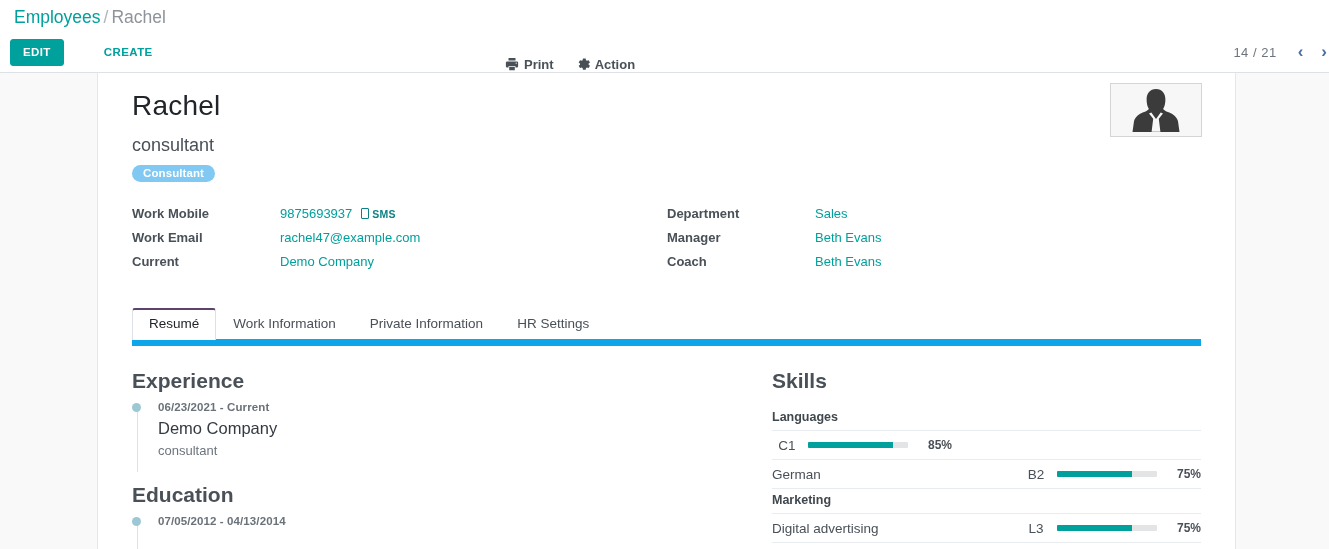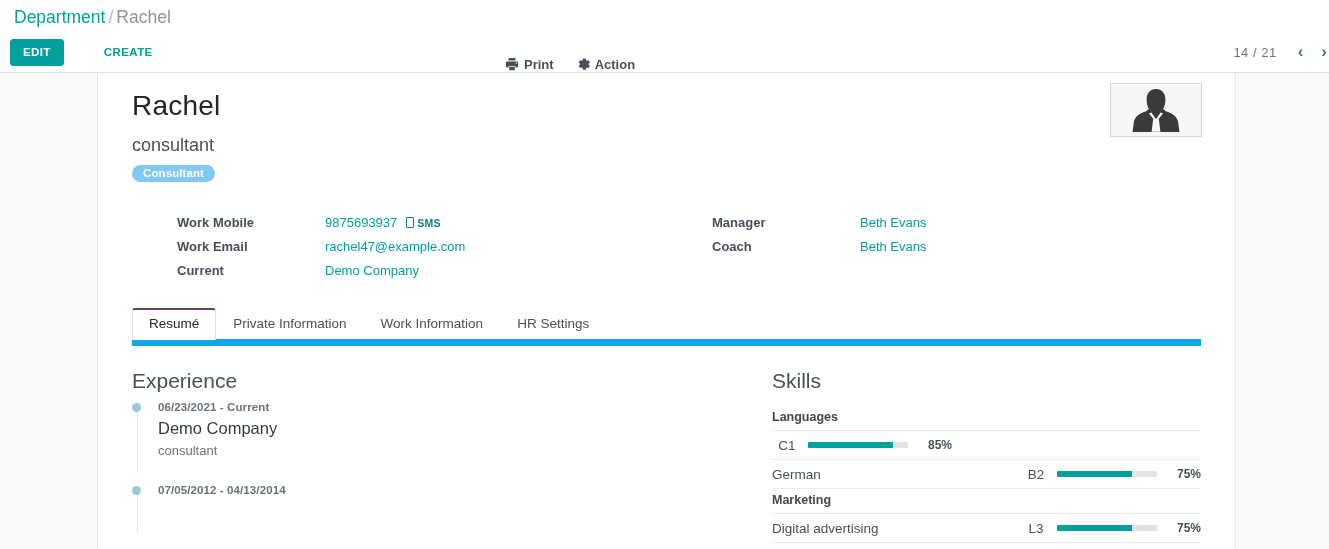--- a/index.html
+++ b/index.html
@@ -175,23 +175,22 @@
 
   
   .fields {
     display: flex;
     margin-top: 24px;
   }
   .col-left { width: 535px; }
   .col-right { width: 400px; }
   .frow {
     display: flex;
-    align-items: flex-end;
+    align-items: flex-start;
     height: 24px;
-    margin-left: 45px;
   }
   .flabel {
     font-weight: bold;
     color: #495057;
     font-size: 13px;
     width: 148px;
     flex: 0 0 148px;
   }
   .fvalue { color: #00A09D; font-size: 13px; }
   .fvalue a { color: #00A09D; text-decoration: none; cursor: pointer; }
@@ -245,21 +244,21 @@
   
   .resume {
     display: flex;
     padding-top: 22px;
   }
   .resume-left { width: 612px; flex: 0 0 612px; }
   .resume-right { flex: 1; padding-left: 28px; }
   .section-head {
     font-size: 21px;
     color: #495057;
-    font-weight: 400;
+    font-weight: 700;
     line-height: 26px;
     margin: 0 0 5px 0;
   }
   .section-head.skills { margin-bottom: 12px; }
   .timeline { position: relative; padding-left: 26px; }
   .timeline:before {
     content: "";
     position: absolute;
     left: 5px;
     top: 8px;
@@ -343,21 +342,21 @@
     font-weight: bold;
     color: #495057;
   }
 </style>
 </head>
 <body>
 
 <div class="page">
 
   <div class="breadcrumb-bar">
-    <span class="breadcrumb-link">Department</span><span class="breadcrumb-sep">/</span><span class="breadcrumb-current">Rachel</span>
+    <span class="breadcrumb-link">Employees</span><span class="breadcrumb-sep">/</span><span class="breadcrumb-current">Rachel</span>
   </div>
 
   <div class="control-panel">
     <button class="btn-edit">EDIT</button>
     <button class="btn-create">CREATE</button>
 
     <div class="cp-center">
       <div class="cp-action">
         <span>
           <svg width="14" height="14" viewBox="0 0 16 16">
@@ -421,59 +420,66 @@
             <div class="flabel">Current</div>
             <div class="fvalue">
               <a>Demo Company</a>
             </div>
           </div>
 
         </div>
 
         <div class="col-right">
 
+          <div class="frow">
+            <div class="flabel">Department</div>
+            <div class="fvalue">
+              <a>Sales</a>
+            </div>
+          </div>
 
           <div class="frow">
             <div class="flabel">Manager</div>
             <div class="fvalue">
               <a>Beth Evans</a>
             </div>
           </div>
 
           <div class="frow">
             <div class="flabel">Coach</div>
             <div class="fvalue">
               <a>Beth Evans</a>
             </div>
           </div>
 
         </div>
       </div>
 
       <div class="tabs">
         <div class="tab active">Resumé</div>
+        <div class="tab">Work Information</div>
         <div class="tab">Private Information</div>
-        <div class="tab">Work Information</div>
         <div class="tab">HR Settings</div>
       </div>
 
       <div class="resume">
 
         <div class="resume-left">
           <h2 class="section-head">Experience</h2>
           <div class="timeline">
             <div class="tl-item">
               <span class="tl-dot"></span>
               <div class="tl-date">06/23/2021 - Current</div>
               <div class="tl-title">Demo Company</div>
               <div class="tl-desc">consultant</div>
             </div>
           </div>
 
           <div class="education-block">
+            <h2 class="section-head">Education</h2>
             <div class="timeline">
               <div class="tl-item">
                 <span class="tl-dot"></span>
                 <div class="tl-date">07/05/2012 - 04/13/2014</div>
               </div>
             </div>
           </div>
         </div>
 
         <div class="resume-right">

